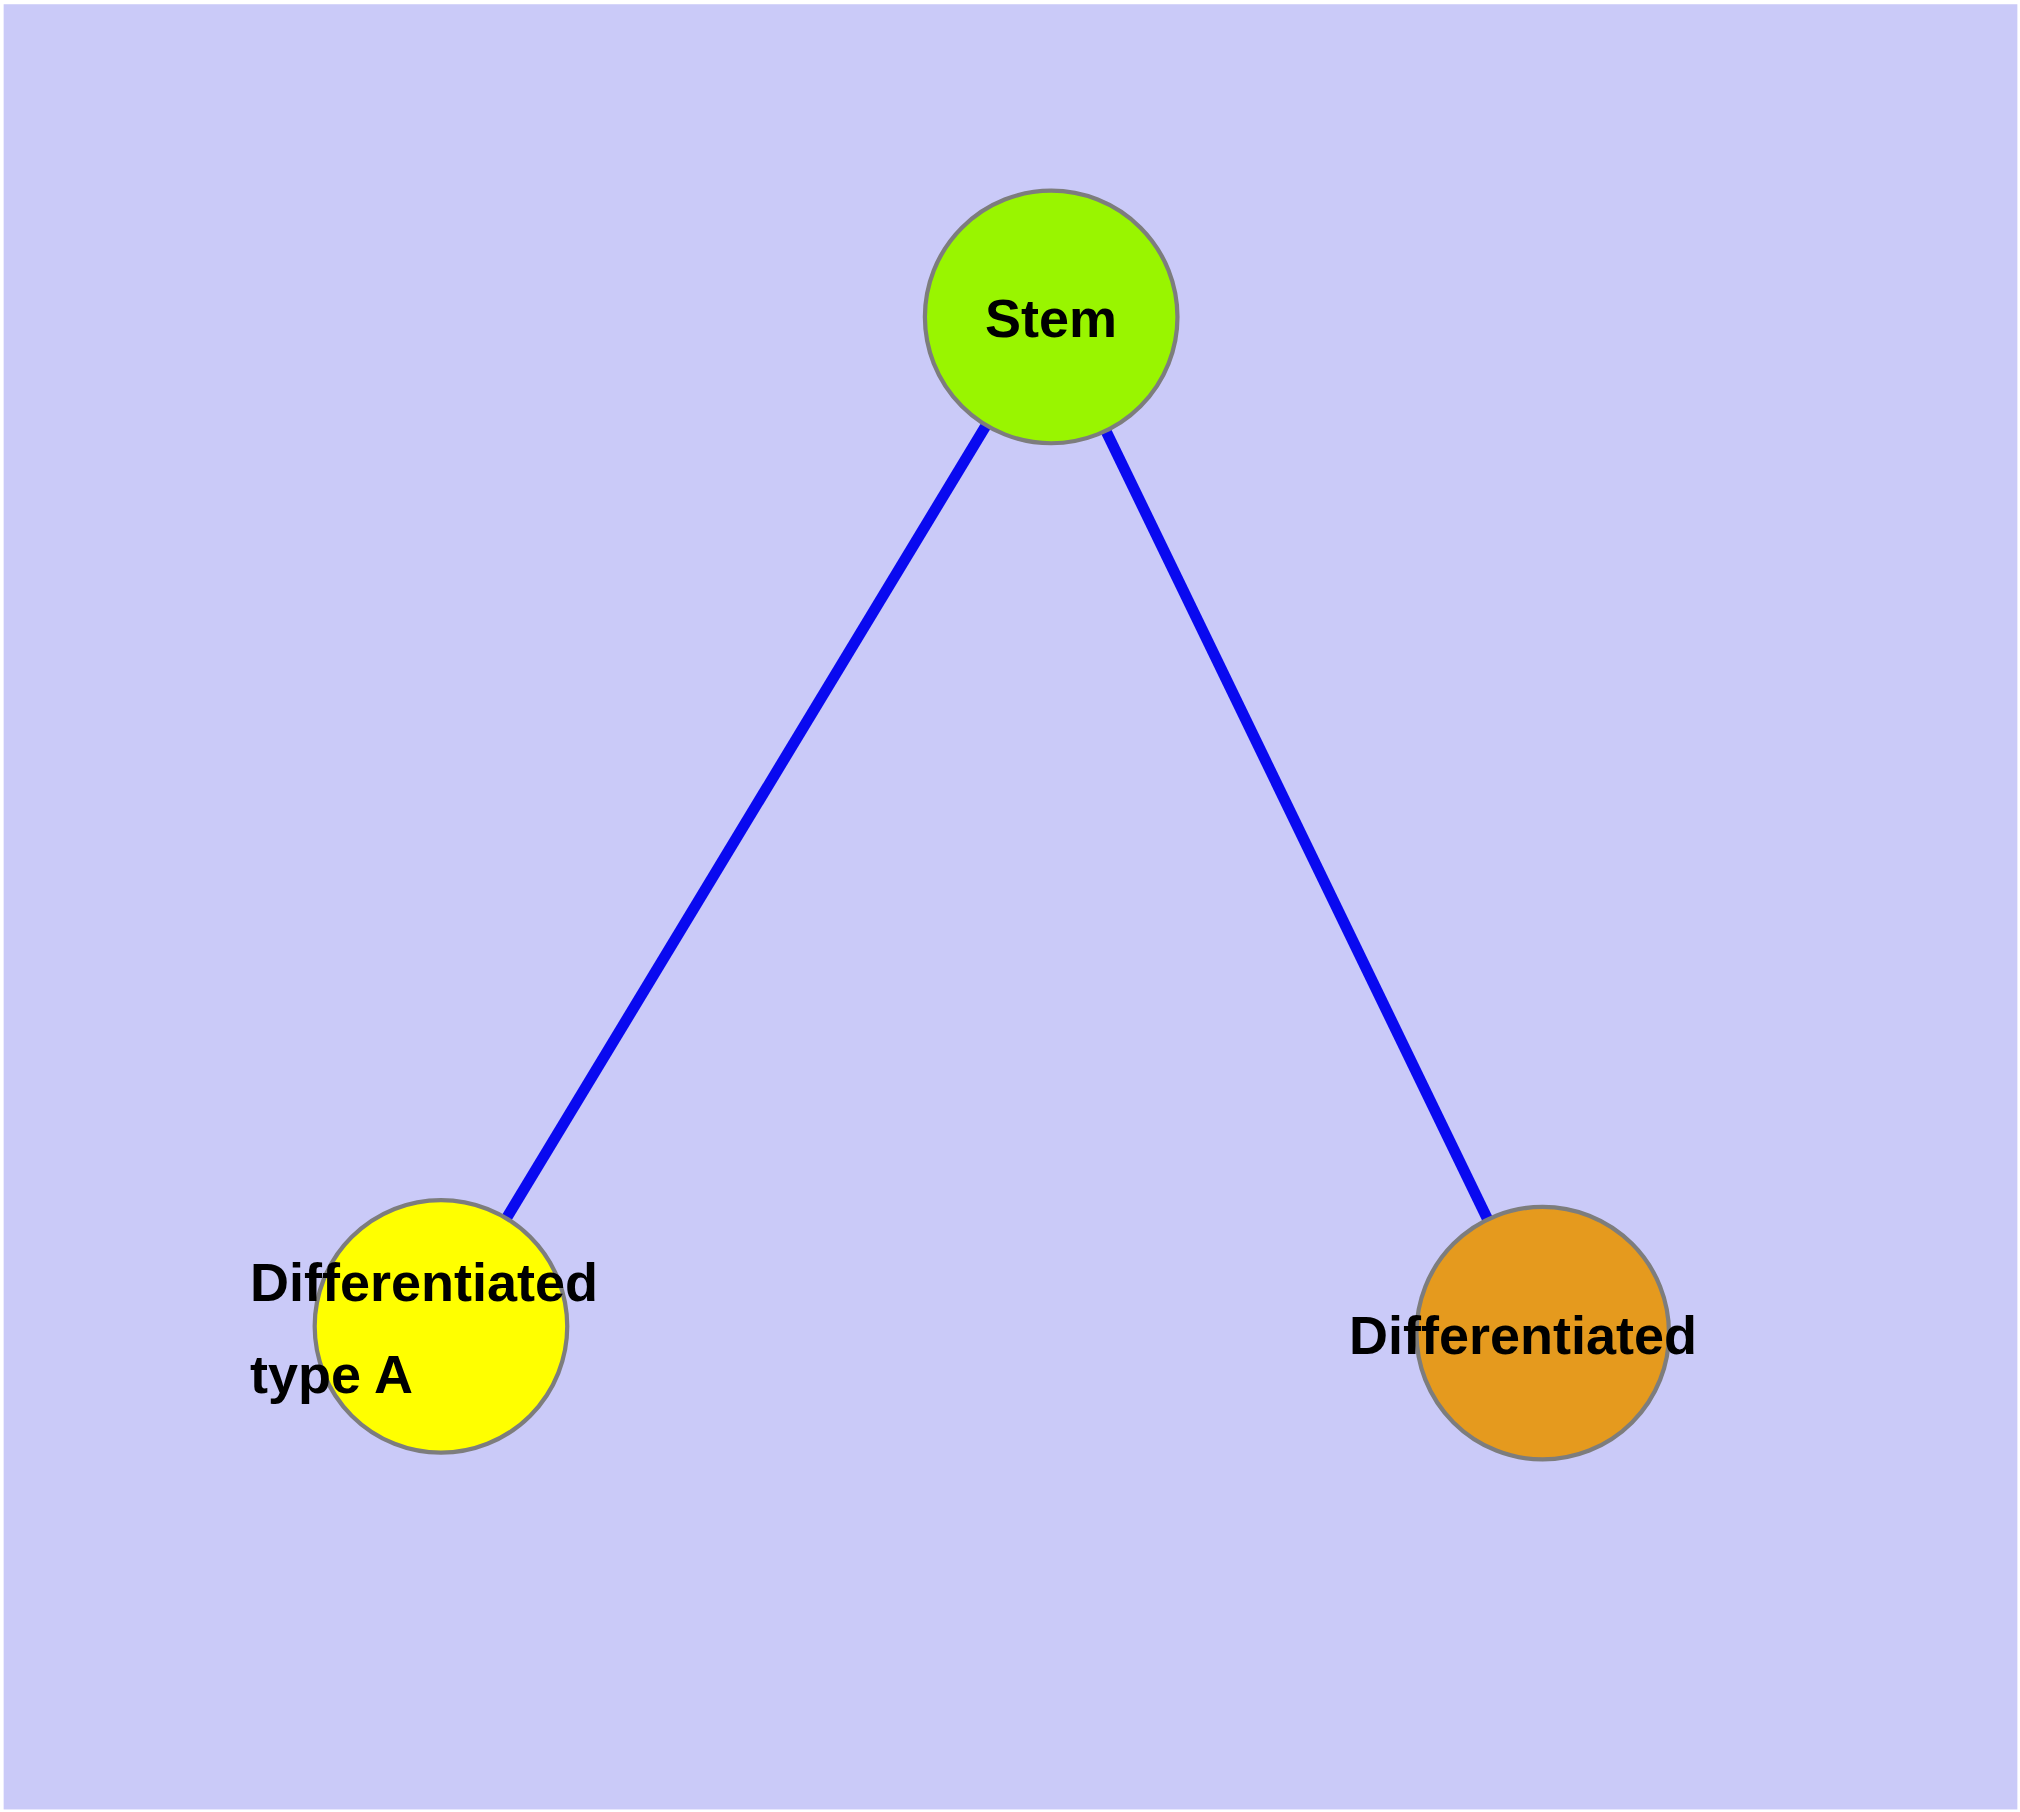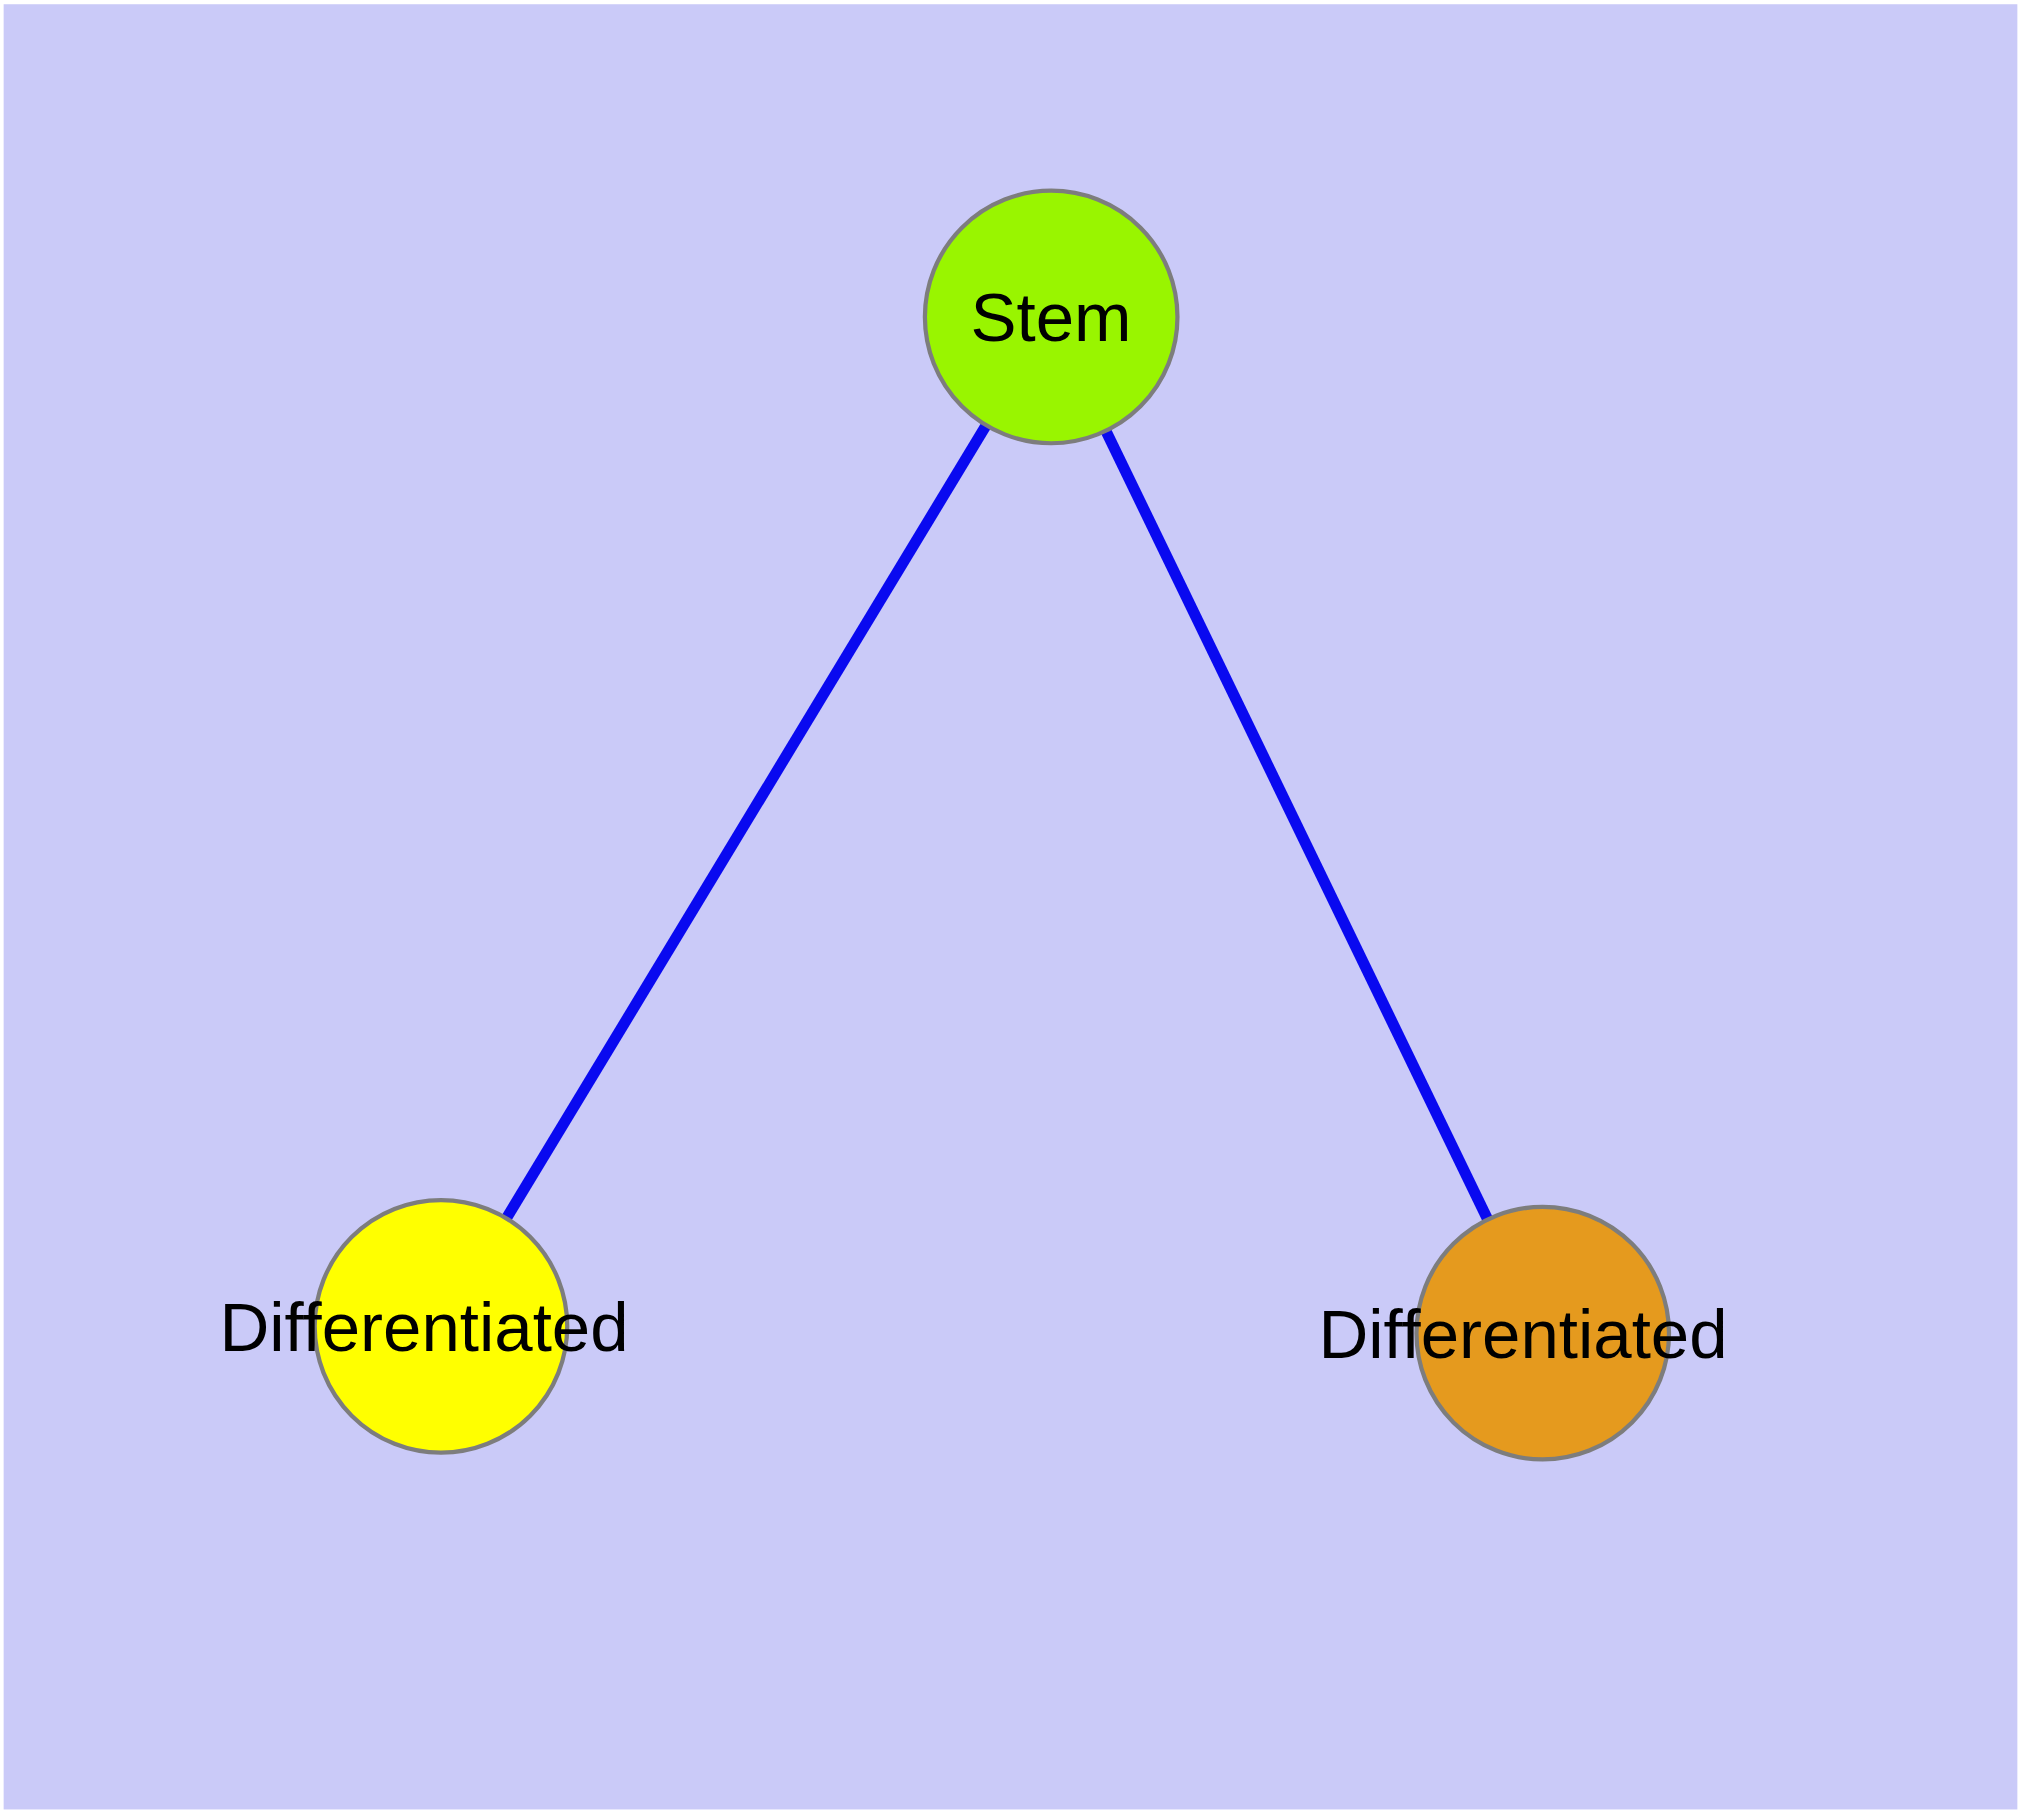--- a/index.html
+++ b/index.html
@@ -18,22 +18,22 @@
   .canvas svg {
     position: absolute;
     left: 0;
     top: 0;
     display: block;
   }
   .node-label {
     position: absolute;
     transform: translate(-50%, -50%);
     color: #000000;
-    font-weight: 400;
-    font-size: 69px;
+    font-weight: 700;
+    font-size: 54px;
     line-height: 92px;
     white-space: nowrap;
     letter-spacing: 0px;
   }
 </style>
 </head>
 <body>
 
 <div class="canvas">
 
@@ -50,20 +50,21 @@
 
     <circle cx="1820" cy="1573" r="149" stroke-width="5" fill="#E59A1E" stroke="#7D7D7D"></circle>
   </svg>
 
   <div class="node-label" style="left: 1051px; top: 318px;">
     <span>Stem</span>
   </div>
 
   <div class="node-label" style="left: 424px; top: 1328px;">
     <span>Differentiated</span><br>
+    <span>type A</span>
   </div>
 
   <div class="node-label" style="left: 1523px; top: 1335px;">
     <span>Differentiated</span><br>
   </div>
 
 </div>
 
 
 </body></html>

